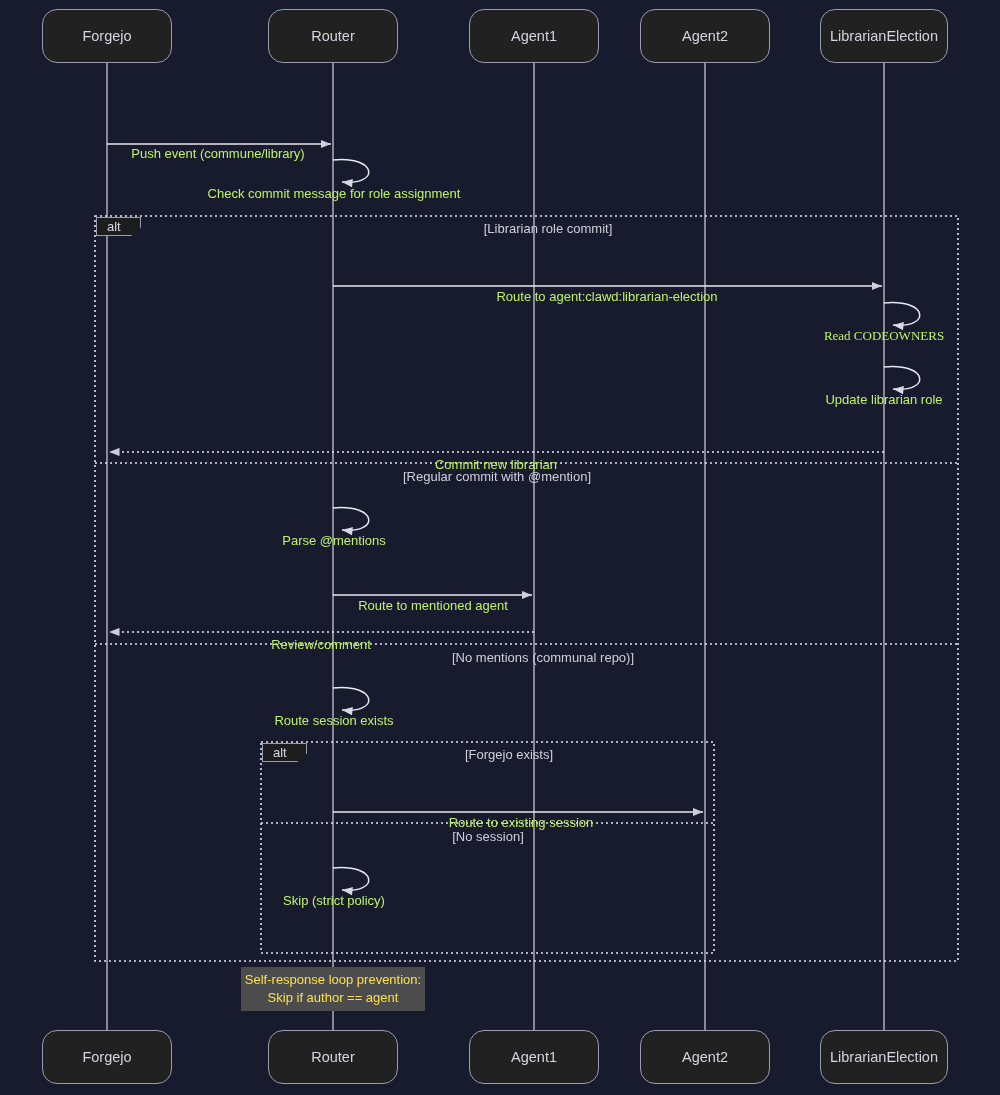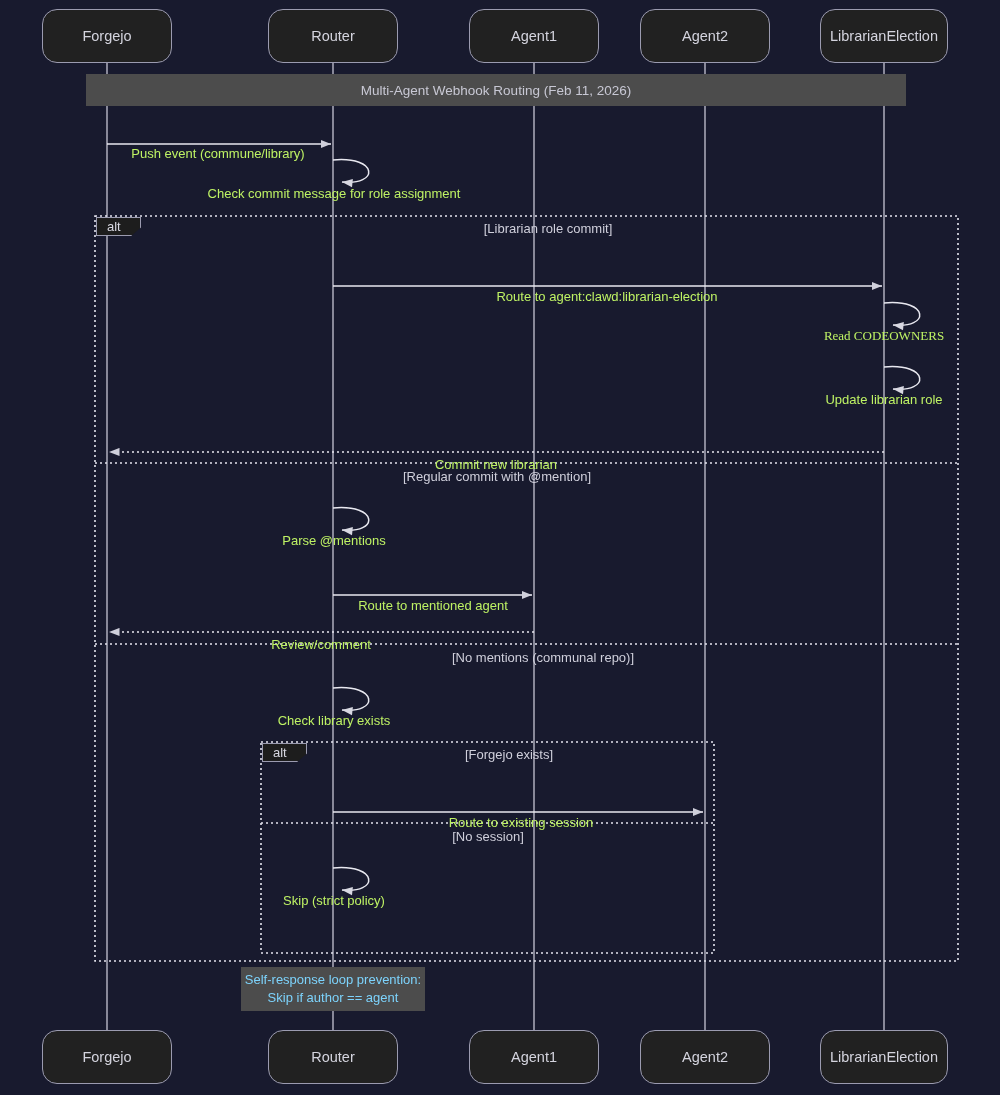--- a/index.html
+++ b/index.html
@@ -7,21 +7,21 @@
        font-family:"Liberation Sans","DejaVu Sans",sans-serif;
        color:#ccccd8;-webkit-font-smoothing:antialiased;}
   #stage{position:absolute;inset:0;}
   svg.layer{position:absolute;left:0;top:0;width:1000px;height:1095px;overflow:visible;}
   .pbox{position:absolute;background:#212121;border:1px solid #9b9bb0;border-radius:15px;
         display:flex;align-items:center;justify-content:center;
         font-size:14.5px;color:#d4d4de;box-sizing:border-box;}
   .banner{position:absolute;background:#4c4c4c;display:flex;align-items:center;
           justify-content:center;font-size:13.5px;color:#c8c8d4;box-sizing:border-box;}
   .note{position:absolute;background:#4c4c4c;display:flex;flex-direction:column;
-        align-items:center;justify-content:center;font-size:13px;color:#7dd3fc;
+        align-items:center;justify-content:center;font-size:13px;color:#fde047;
         box-sizing:border-box;line-height:1.35;text-align:center;}
   .msglbl{position:absolute;font-size:13px;color:#bef264;white-space:nowrap;
           transform:translateX(-50%);margin-top:24px;}
   .cond{position:absolute;font-size:13px;color:#cfcfdb;white-space:nowrap;
         transform:translateX(-50%);}
   .alttab{position:absolute;background:#1d1d1d;border:1px solid #9b9bb0;
           font-size:13px;color:#d8d8e2;display:flex;align-items:center;
           padding-left:10px;box-sizing:border-box;
           clip-path:polygon(0 0,100% 0,100% 55%,78% 100%,0 100%);}
 </style>
@@ -100,23 +100,20 @@
         <span>Agent1</span>
       </div>
       <div class="pbox" style="left: 640px; top: 1030px; width: 130px; height: 54px;">
         <span>Agent2</span>
       </div>
       <div class="pbox" style="left: 820px; top: 1030px; width: 128px; height: 54px;">
         <span>LibrarianElection</span>
       </div>
     </div>
 
-  <div class="banner" style="left: 86px; top: 74px; width: 820px; height: 32px;">
-    <span>Multi-Agent Webhook Routing (Feb 11, 2026)</span>
-  </div>
 
   <div class="note" style="left: 241px; top: 967px; width: 184px; height: 44px;">
     <span>Self-response loop prevention:</span>
     <span>Skip if author == agent</span>
   </div>
 
   <div id="labels">
       <div class="cond" style="left: 548px; top: 221px;">[Librarian role commit]</div>
       <div class="cond" style="left: 497px; top: 469px;">[Regular commit with @mention]</div>
       <div class="cond" style="left: 527px; top: 650px; padding-left: 32px;">[No mentions (communal repo)]</div>
@@ -126,17 +123,17 @@
       <div class="alttab" style="left: 262px; top: 743px; width: 45px; height: 19px;">alt</div>
       <div class="msglbl" style="left: 218px; top: 122px;">Push event (commune/library)</div>
       <div class="msglbl" style="left: 334px; top: 162px;">Check commit message for role assignment</div>
       <div class="msglbl" style="left: 607px; top: 265px;">Route to agent:clawd:librarian-election</div>
       <div class="msglbl" style="left: 884px; top: 304px; font-family: Liberation Serif, serif;">Read CODEOWNERS</div>
       <div class="msglbl" style="left: 884px; top: 368px;">Update librarian role</div>
       <div class="msglbl" style="left: 496px; top: 433px;">Commit new librarian</div>
       <div class="msglbl" style="left: 334px; top: 509px;">Parse @mentions</div>
       <div class="msglbl" style="left: 433px; top: 574px;">Route to mentioned agent</div>
       <div class="msglbl" style="left: 321px; top: 613px;">Review/comment</div>
-      <div class="msglbl" style="left: 334px; top: 689px;">Check library exists</div>
+      <div class="msglbl" style="left: 334px; top: 689px;">Route session exists</div>
       <div class="msglbl" style="left: 517px; top: 791px; padding-left: 8px;">Route to existing session</div>
       <div class="msglbl" style="left: 334px; top: 869px;">Skip (strict policy)</div>
     </div>
 </div>
 
 </body></html>

